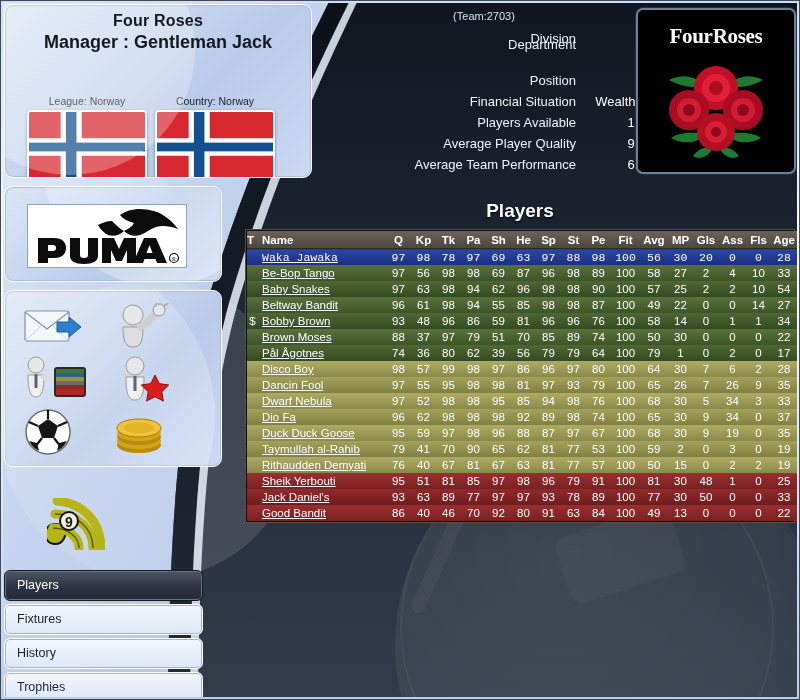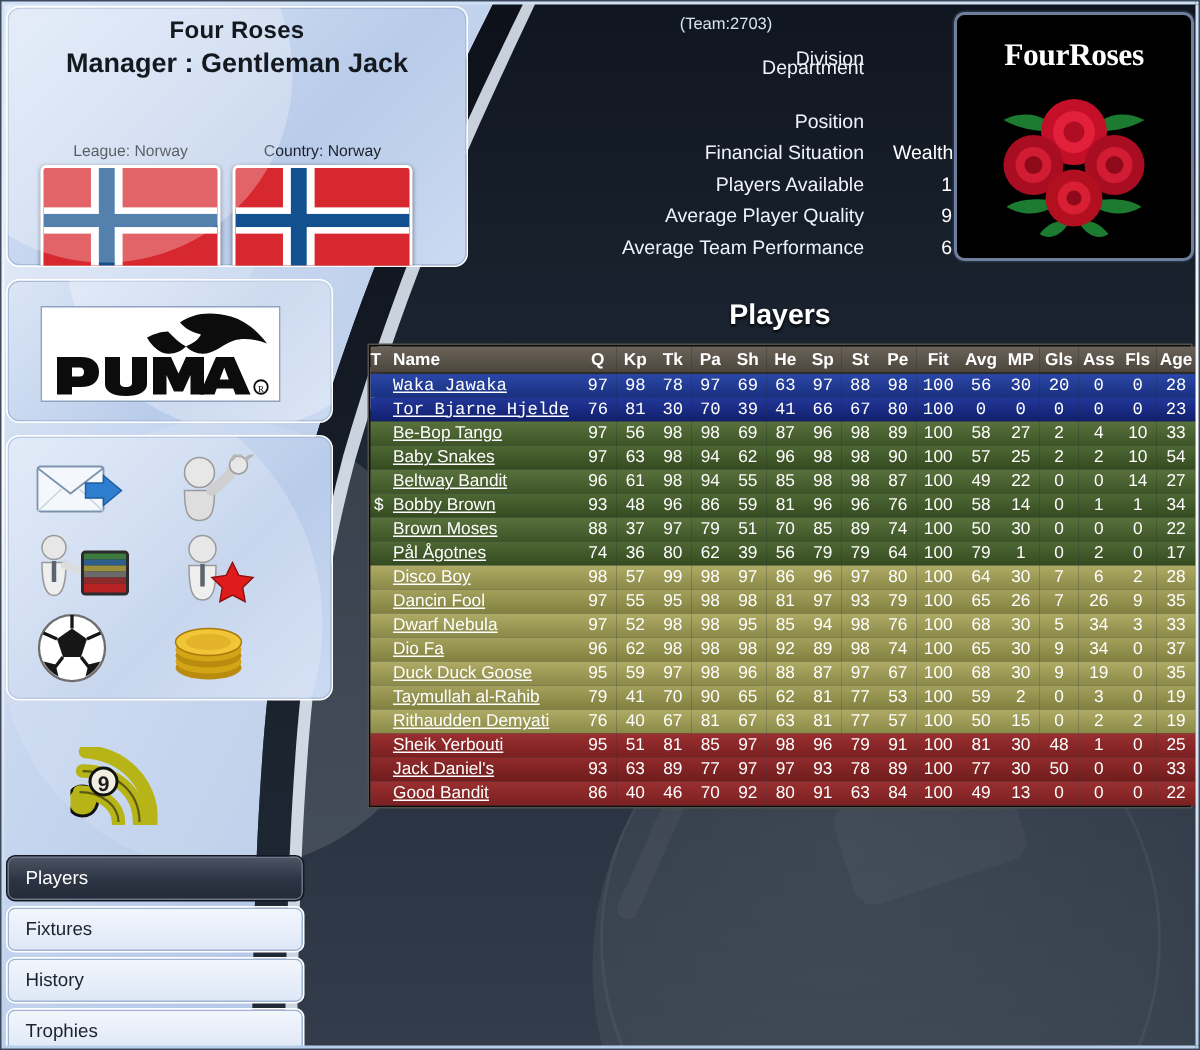--- a/index.html
+++ b/index.html
@@ -495,40 +495,20 @@
               <td class="c-num">88</td>
               <td class="c-num">98</td>
               <td class="c-fit">100</td>
               <td class="c-avg">56</td>
               <td class="c-mp">30</td>
               <td class="c-gls">20</td>
               <td class="c-ass">0</td>
               <td class="c-fls">0</td>
               <td class="c-age">28</td>
             </tr>
-            <tr class="g-gk alt">
-              <td class="c-t"></td>
-              <td class="c-name"><span class="pname">Tor Bjarne Hjelde</span></td>
-              <td class="c-num">76</td>
-              <td class="c-num">81</td>
-              <td class="c-num">30</td>
-              <td class="c-num">70</td>
-              <td class="c-num">39</td>
-              <td class="c-num">41</td>
-              <td class="c-num">66</td>
-              <td class="c-num">67</td>
-              <td class="c-num">80</td>
-              <td class="c-fit">100</td>
-              <td class="c-avg">0</td>
-              <td class="c-mp">0</td>
-              <td class="c-gls">0</td>
-              <td class="c-ass">0</td>
-              <td class="c-fls">0</td>
-              <td class="c-age">23</td>
-            </tr>
             <tr class="g-def">
               <td class="c-t"></td>
               <td class="c-name"><span class="pname">Be-Bop Tango</span></td>
               <td class="c-num">97</td>
               <td class="c-num">56</td>
               <td class="c-num">98</td>
               <td class="c-num">98</td>
               <td class="c-num">69</td>
               <td class="c-num">87</td>
               <td class="c-num">96</td>

